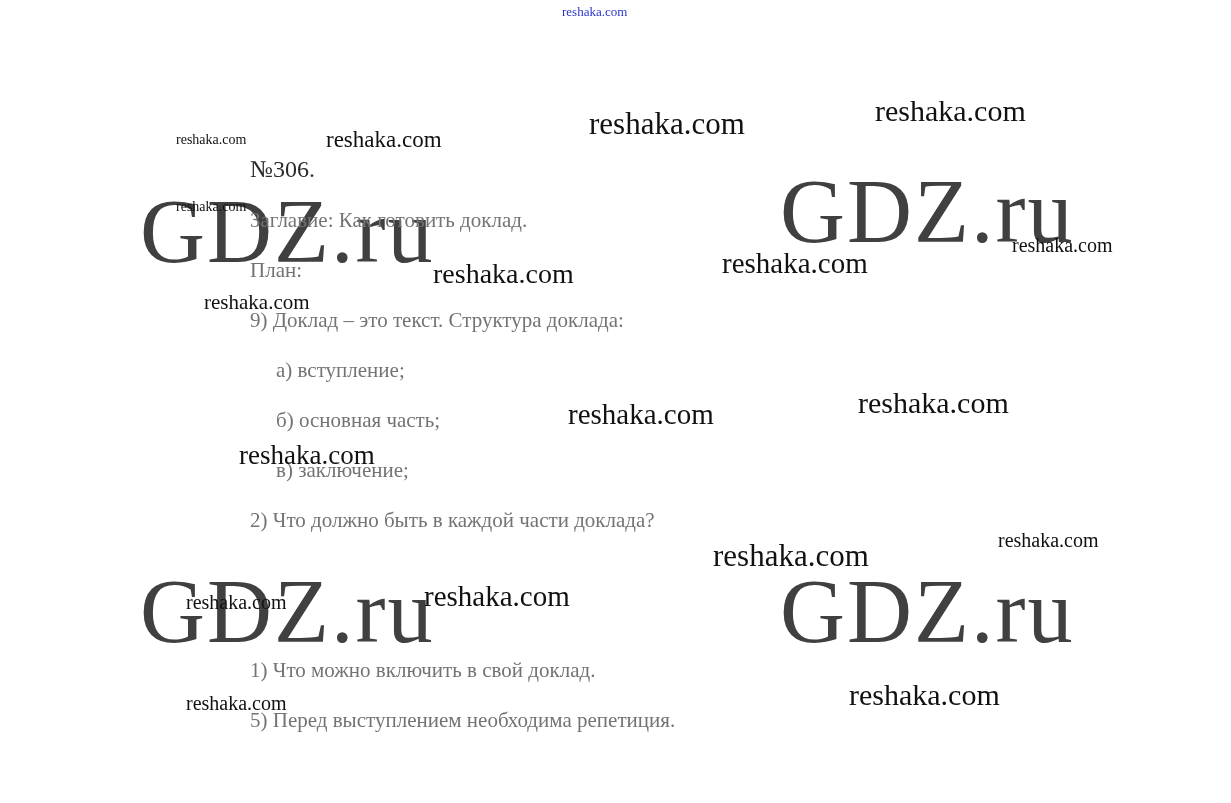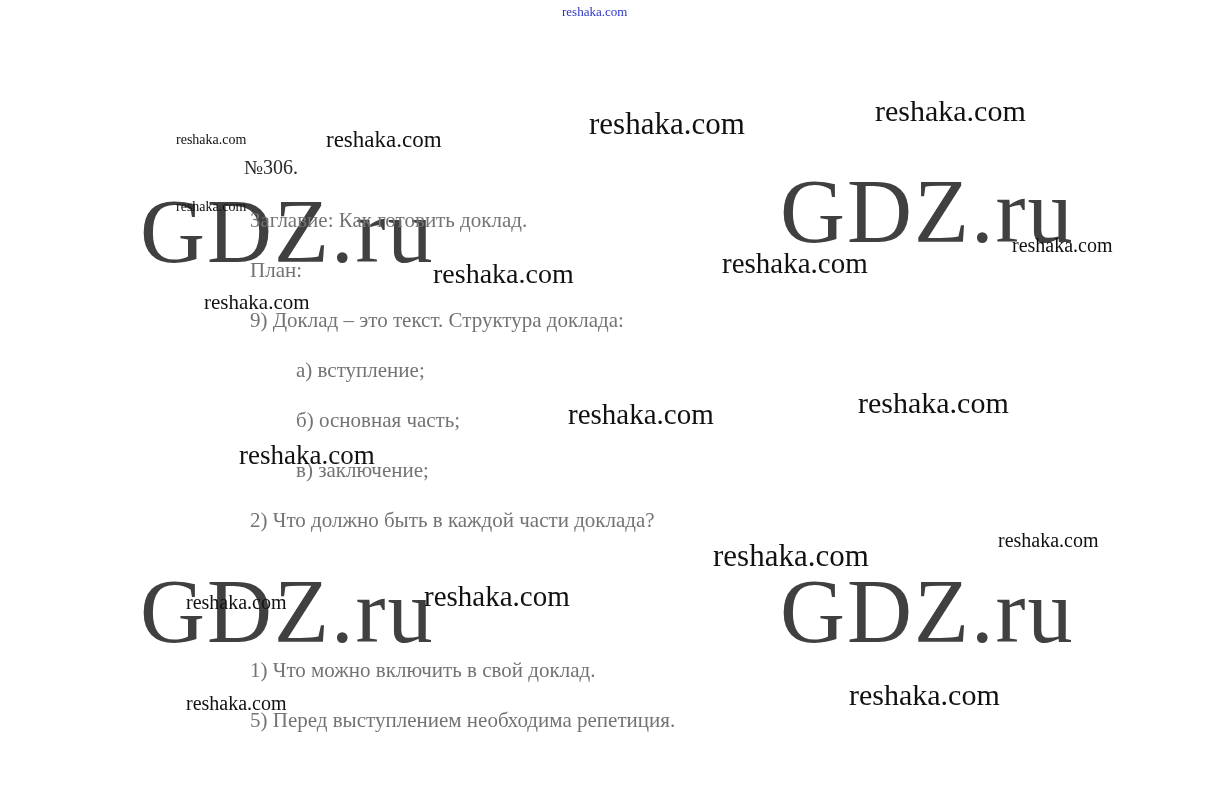--- a/index.html
+++ b/index.html
@@ -41,36 +41,36 @@
     left: 250px;
     top: 94px;
     font-size: 28px;
     font-family: "Liberation Serif", serif;
     color: #1b1b1b;
     white-space: nowrap;
   }
 
   .doc-number {
     position: absolute;
-    left: 244px;
+    left: 250px;
     top: 156px;
-    font-size: 20px;
+    font-size: 24px;
     white-space: nowrap;
     text-align: center;
   }
 
   .line {
     position: absolute;
     font-size: 21px;
     color: #737373;
     white-space: nowrap;
   }
 
   .line.indent1 { left: 250px; }
-  .line.indent2 { left: 296px; }
+  .line.indent2 { left: 276px; }
 
   .para-justify {
     position: absolute;
     left: 165px;
     top: 558px;
     width: 980px;
     font-size: 21px;
     color: #3b3b3b;
     text-align: justify;
     text-indent: 84px;

